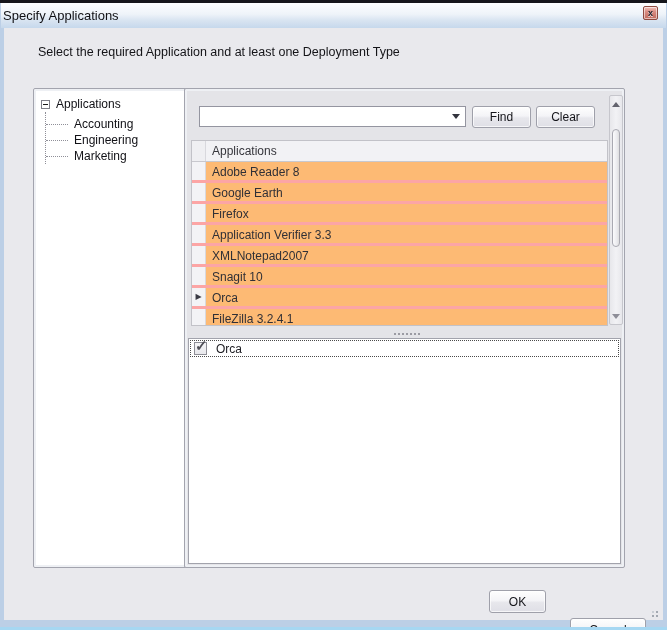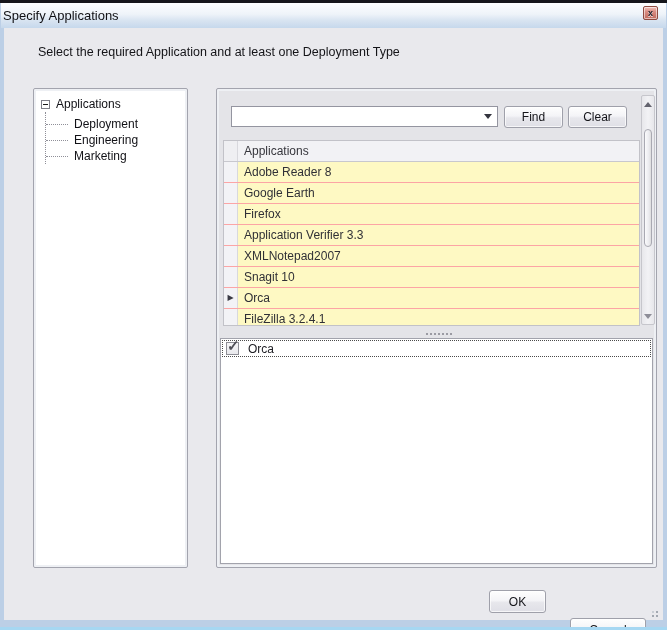--- a/index.html
+++ b/index.html
@@ -37,41 +37,41 @@
   #tree-expander::after { content:""; position:absolute; left:1px; right:1px; top:3px;
                           height:1px; background:#1a1a1a; }
   .tree-root-label { color:#111116; }
   #tree-children { margin-left:4px; border-left:1px dotted #8f8f98; padding-top:4px; }
   .tree-child { position:relative; height:16px; line-height:16px; padding-left:28px;
                 color:#111116; cursor:default; }
   .tree-child::before { content:""; position:absolute; left:0; top:8px; width:22px;
                         border-top:1px dotted #8f8f98; }
 
   
-  #apps-panel { left:212px; top:60px; width:441px; height:480px; background:#e4e4e8; }
+  #apps-panel { left:180px; top:60px; width:441px; height:480px; background:#e4e4e8; }
 
   #search-combo { position:absolute; left:14px; top:17px; width:267px; height:21px;
                   background:#fff; border:1px solid #9495a0; display:flex; align-items:center; }
   #search-combo input { flex:1; border:none; outline:none; height:17px; margin-left:3px;
                         font-family:"Liberation Sans",sans-serif; font-size:12px; background:transparent; }
   #combo-arrow-zone { width:18px; height:100%; display:flex; align-items:center; justify-content:center; cursor:pointer; }
   .down-tri { width:0; height:0; border-left:4px solid transparent; border-right:4px solid transparent;
               border-top:5px solid #33343e; }
 
   .win-btn { position:absolute; height:22px; border:1px solid #9fa0aa; border-radius:3px;
              background:linear-gradient(180deg,#fefefe 0%,#f4f4f7 45%,#e7e7ec 55%,#dfdfe6 100%);
              font-family:"Liberation Sans",sans-serif; font-size:12px; color:#15151a;
              text-align:center; cursor:pointer; box-shadow:inset 0 0 0 1px rgba(255,255,255,.7); }
   #find-btn  { left:287px; top:17px; width:59px; }
   #clear-btn { left:351px; top:17px; width:59px; }
 
   
   #apps-grid { position:absolute; left:6px; top:51px; width:417px; height:186px;
                background:#fff; border:1px solid #c2c2c8; overflow:hidden; }
-  .grid-row { display:flex; height:21px; border-bottom:1px solid #fca5a5; background:#fef9c3; }
+  .grid-row { display:flex; height:21px; border-bottom:3px solid #fca5a5; background:#fdba74; }
   .grid-row .rowhdr { width:14px; flex:0 0 auto; background:#f3f3f6; border-right:1px solid #d8d8dd;
                       display:flex; align-items:center; justify-content:center; }
   .grid-row .cell { flex:1; line-height:20px; padding-left:6px; color:#303036; white-space:nowrap; overflow:hidden; }
   #grid-header { background:#f2f2f5; border-bottom:1px solid #c8c8ce; }
   #grid-header .rowhdr { background:#efeff2; }
   #grid-header .cell { color:#36363c; }
   .row-indicator { font-size:8px; color:#3a3a44; line-height:1; }
 
   
   #grid-scrollbar { position:absolute; left:424px; top:6px; width:14px; height:230px;
@@ -132,21 +132,21 @@
   <div id="body">
     <div id="instruction">Select the required Application and at least one Deployment Type</div>
 
     <div id="tree-panel" class="panel3d">
       <div id="tree">
         <div class="tree-root-row">
           <span id="tree-expander"></span>
           <span class="tree-root-label">Applications</span>
         </div>
         <div id="tree-children">
-          <div class="tree-child">Deployment</div>
+          <div class="tree-child">Accounting</div>
           <div class="tree-child">Engineering</div>
           <div class="tree-child">Marketing</div>
         </div>
       </div>
     </div>
 
     <div id="apps-panel" class="panel3d">
 
       <div id="search-combo">
         <input type="text" value="" style="">

